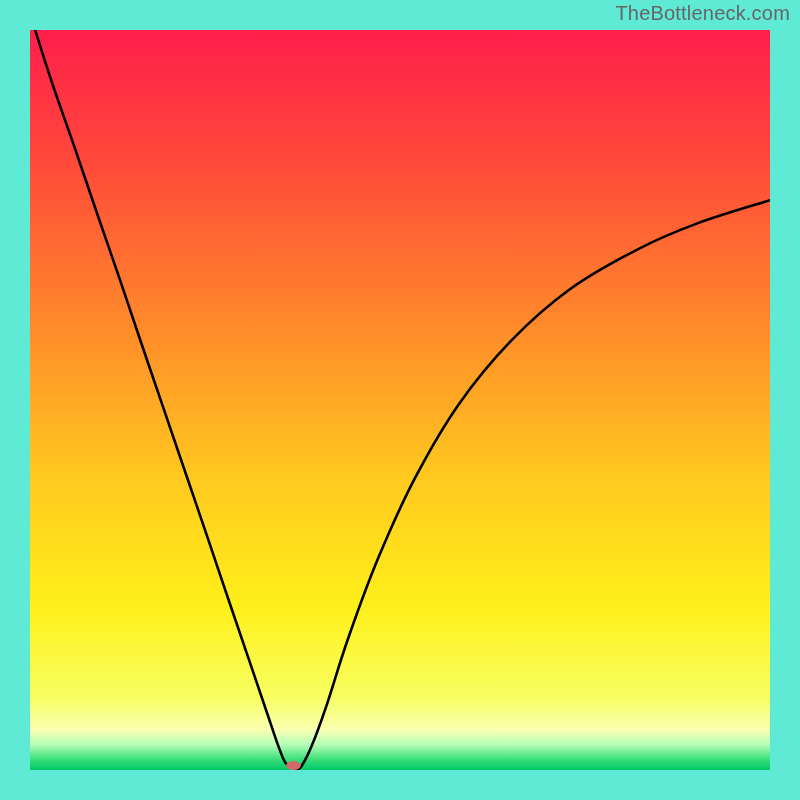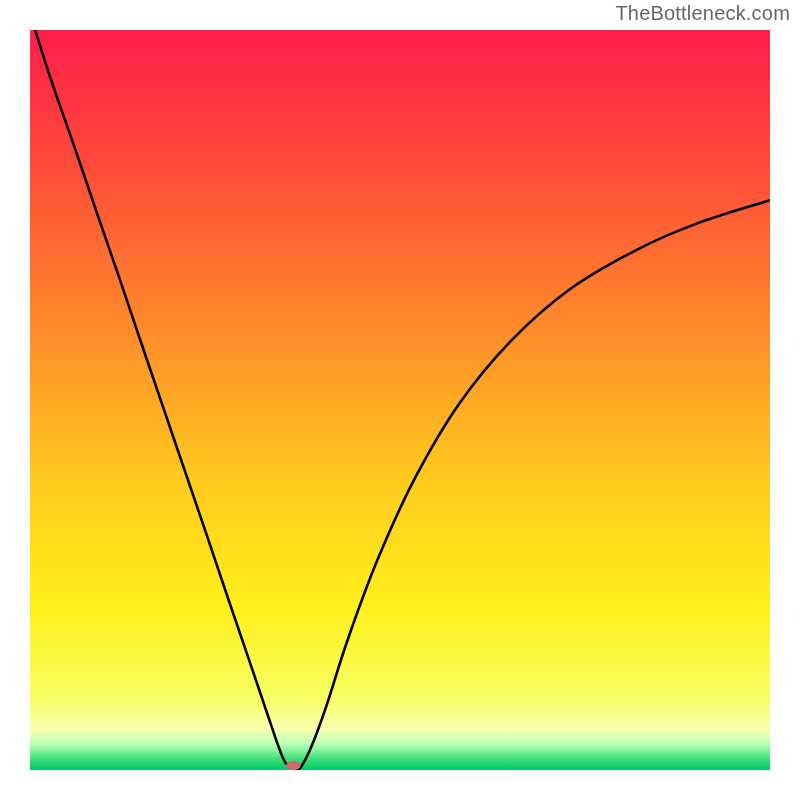--- a/index.html
+++ b/index.html
@@ -10,21 +10,21 @@
     overflow: hidden;
     background: #000;
     font-family: Arial, Helvetica, sans-serif;
   }
   .frame {
     position: absolute;
     left: 0;
     top: 0;
     width: 800px;
     height: 800px;
-    background: #ffffff;
+    background: #5eead4;
   }
   .watermark {
     position: absolute;
     top: 2px;
     right: 10px;
     color: #666;
     font-size: 20px;
     font-weight: 500;
     letter-spacing: 0.2px;
     z-index: 20;

